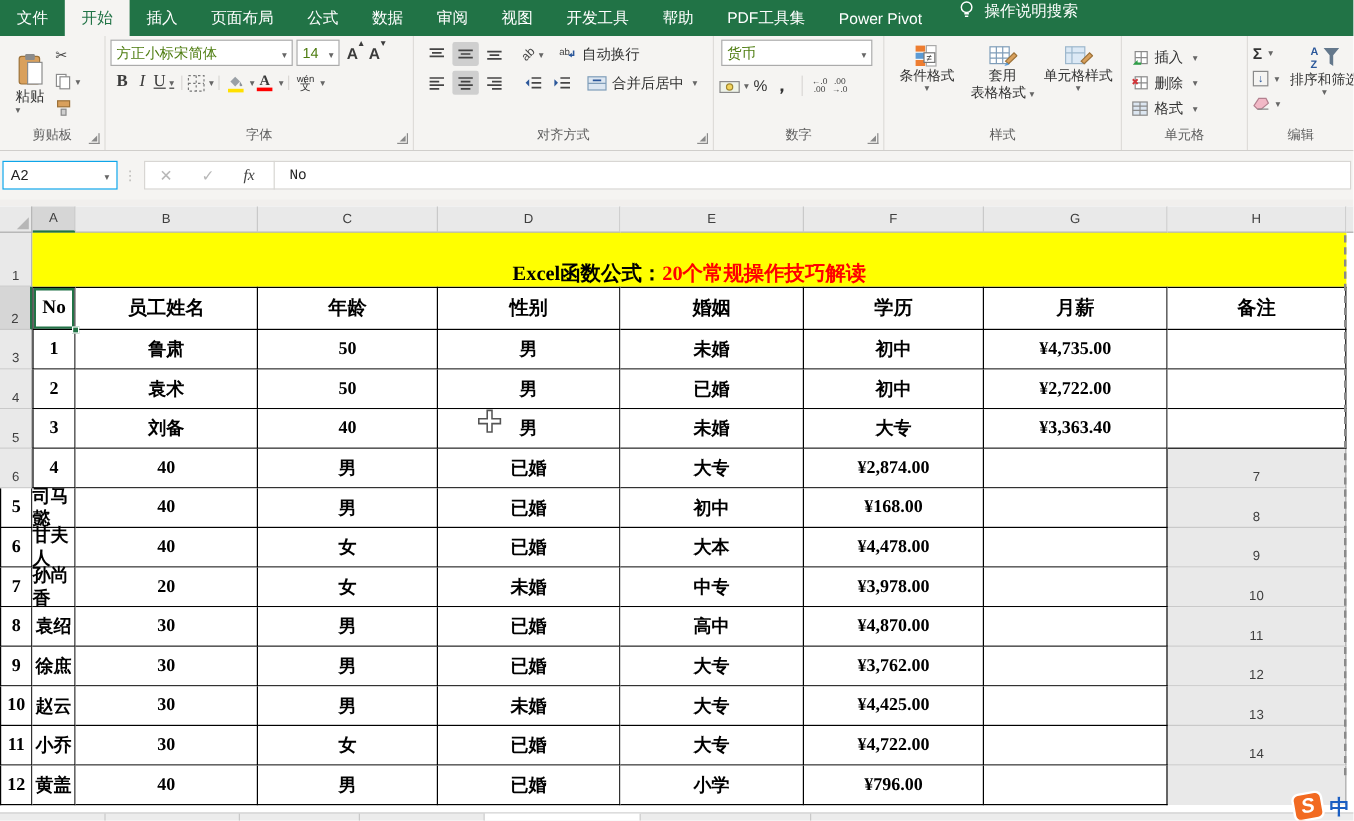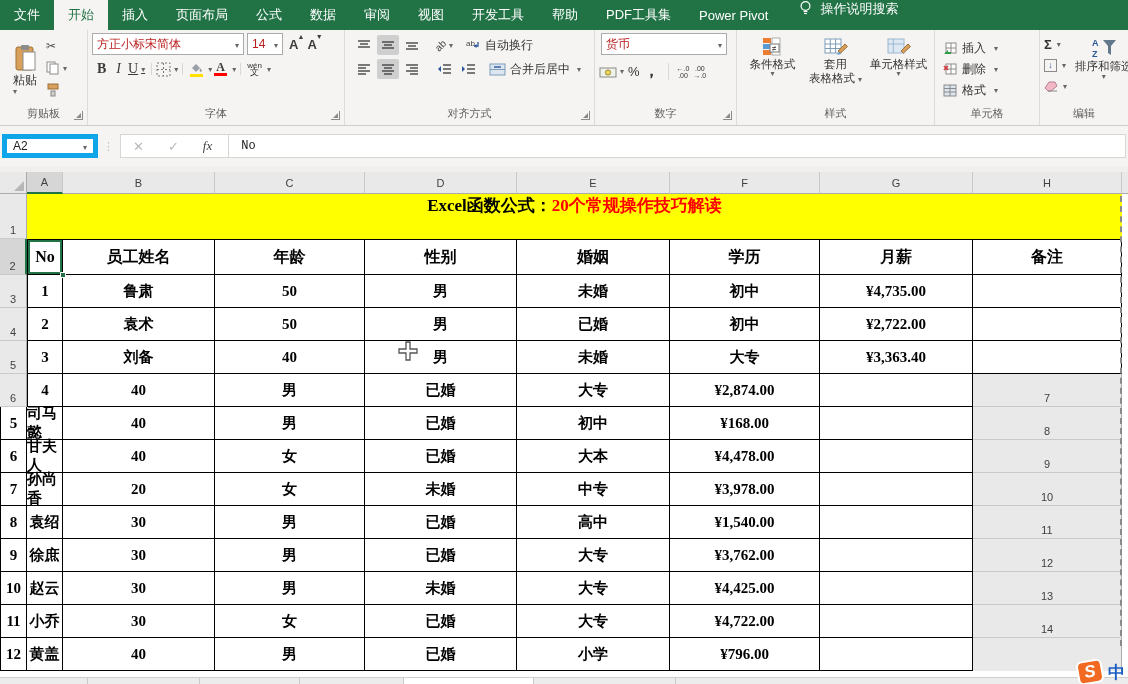--- a/index.html
+++ b/index.html
@@ -18,21 +18,21 @@
 .rgroup{position:relative;border-right:1px solid #dedcd9;display:flex;flex-direction:column;flex:none}
 .gbody{height:77px;padding:3px 4px 0 4px;display:flex}
 .glabel{height:19px;font-size:11px;color:#5e5e5e;text-align:center;line-height:15px;position:relative}
 .launcher{position:absolute;right:4px;bottom:5px;width:9px;height:9px;border-right:1px solid #8a8a8a;border-bottom:1px solid #8a8a8a}
 .launcher::before{content:"";position:absolute;right:1px;bottom:1px;border-style:solid;border-width:0 0 5px 5px;border-color:transparent transparent #8a8a8a transparent}
 .g-clipboard{width:88px}.g-font{width:257px}.g-align{width:250px}.g-number{width:142px}.g-styles{width:198px}.g-cells{width:105px}.g-edit{width:88px;border-right:none}
 .dd::after{content:"▾";font-size:8px;color:#666;margin-left:3px}
 .dds::after{content:"▾";font-size:8px;color:#666;display:block;line-height:6px}
 .ibtn{display:flex;align-items:center;justify-content:center;border-radius:2px;color:#3b3b3b}
 .ibtn.on{background:#cfcfcf}
-.combo{display:flex;align-items:center;justify-content:space-between;background:#fff;border:1px solid #ababab;height:22px;padding:0 4px;font-size:12px;color:#b91c1c;white-space:nowrap;overflow:hidden}
+.combo{display:flex;align-items:center;justify-content:space-between;background:#fff;border:1px solid #ababab;height:22px;padding:0 4px;font-size:12px;color:#4d7c0f;white-space:nowrap;overflow:hidden}
 .vsep{width:1px;background:#dad8d5;margin:2px 4px;align-self:stretch}
 
 
 .paste{width:42px;display:flex;flex-direction:column;align-items:center;justify-content:center;font-size:12px;color:#333}
 .clipcol{display:flex;flex-direction:column;justify-content:flex-start;gap:4px;padding-top:4px}
 .smallbtn{display:flex;align-items:center;font-size:12px;color:#444;height:18px}
 
 .fcol{flex-direction:column}
 .frow{display:flex;align-items:center;gap:3px}
 .frow2{display:flex;align-items:center;margin-top:6px}
@@ -62,40 +62,40 @@
 .ccol{flex-direction:column;justify-content:center;gap:3px;padding-left:8px}
 .crow{display:flex;align-items:center;gap:5px;font-size:12px;color:#333;height:18px}
 
 .erow{display:flex}
 .ecol{display:flex;flex-direction:column;gap:3px;padding-top:2px}
 .ebtn{display:flex;align-items:center;font-size:13px;color:#333;height:18px;gap:2px}
 .sortbtn{display:flex;flex-direction:column;align-items:center;font-size:11.5px;color:#333;margin-left:8px;padding-top:4px;white-space:nowrap}
 
 
 .fbar{height:40px;background:#f5f4f2;display:flex;align-items:center;padding:0 2px}
-.namebox{width:96px;height:24px;background:#fff;border:5px solid #0ea5e9;display:flex;align-items:center;justify-content:space-between;font-size:12px;color:#222;padding:0 6px}
+.namebox{width:96px;height:24px;background:#fff;border:1px solid #0ea5e9;display:flex;align-items:center;justify-content:space-between;font-size:12px;color:#222;padding:0 6px}
 .fdots{color:#b9b7b4;font-size:11px;margin:0 5px;letter-spacing:1px}
 .fbtnbar{height:24px;background:#fff;border:1px solid #d8d6d3;display:flex;align-items:center;flex:1}
 .fx-x{color:#b8b8b8;font-size:13px;padding:0 12px}
 .fx-ck{color:#b8b8b8;font-size:13px;padding:0 12px}
 .fx-fx{font-family:"Liberation Serif",serif;font-style:italic;font-size:13px;color:#444;padding:0 12px}
 .fsep{width:1px;height:24px;background:#d8d6d3;margin:0 4px}
 .ftext{font-family:"Liberation Mono",monospace;font-size:12px;color:#222;padding-left:8px}
 .fgap{height:6px;background:#f1efed}
 
 
 .sheet{position:relative;height:512px;background:#fff}
 .grid{display:grid;width:1122px}
 .corner{background:#e9e9e9;border-right:1px solid #ababab;border-bottom:1px solid #ababab;position:relative}
 .corner::after{content:"";position:absolute;right:2px;bottom:2px;border-style:solid;border-width:0 0 10px 10px;border-color:transparent transparent #b7b7b7 transparent}
 .colhdr{background:#e9e9e9;border-right:1px solid #c9c9c9;border-bottom:1px solid #ababab;display:flex;align-items:center;justify-content:center;font-size:11px;color:#3f3f3f}
 .colhdr.sel{background:#d6d6d6;border-bottom:2px solid #217346}
 .rowhdr{background:#e9e9e9;border-right:1px solid #ababab;border-bottom:1px solid #c9c9c9;display:flex;align-items:flex-end;justify-content:center;font-size:11px;color:#3f3f3f;padding-bottom:2px}
 .rowhdr.sel{background:#d6d6d6;border-right:2px solid #217346}
-.titlecell{background:#ffff00;display:flex;align-items:flex-start;justify-content:center;font-family:"Liberation Serif","DejaVu Serif",serif;font-weight:bold;font-size:17px}
+.titlecell{background:#ffff00;display:flex;align-items:flex-end;justify-content:center;font-family:"Liberation Serif","DejaVu Serif",serif;font-weight:bold;font-size:17px}
 .t-black{color:#000}.t-red{color:#ff0000}
 .cell{background:#fff;border-right:1px solid #000;border-bottom:1px solid #000;display:flex;align-items:center;justify-content:center;font-family:"Liberation Serif","DejaVu Serif",serif;font-weight:bold;color:#000;position:relative}
 .cell.c0{border-left:1px solid #000}
 .hcell{border-top:1px solid #000;font-size:16px}
 .dcell{font-size:15px}
 .cell.selcell{box-shadow:inset 0 0 0 2px #217346}
 .fillhandle{position:absolute;right:-4px;bottom:-4px;width:6px;height:6px;background:#217346;border:1px solid #fff;z-index:3}
 .sliver{border-bottom:none}
 .hsliver{position:absolute;left:1122px;top:0;width:6px;height:22px;background:#e9e9e9;border-bottom:1px solid #ababab}
 .pagebreak{position:absolute;left:1120px;top:24px;height:450px;border-left:2px dashed #8a8a8a}
@@ -610,21 +610,21 @@
         <div class="cell dcell">中专</div>
         <div class="cell dcell">¥3,978.00</div>
         <div class="cell dcell"></div>
         <div class="rowhdr">10</div>
         <div class="cell dcell c0">8</div>
         <div class="cell dcell">袁绍</div>
         <div class="cell dcell">30</div>
         <div class="cell dcell">男</div>
         <div class="cell dcell">已婚</div>
         <div class="cell dcell">高中</div>
-        <div class="cell dcell">¥1,540.00</div>
+        <div class="cell dcell">¥4,870.00</div>
         <div class="cell dcell"></div>
         <div class="rowhdr">11</div>
         <div class="cell dcell c0">9</div>
         <div class="cell dcell">徐庶</div>
         <div class="cell dcell">30</div>
         <div class="cell dcell">男</div>
         <div class="cell dcell">已婚</div>
         <div class="cell dcell">大专</div>
         <div class="cell dcell">¥3,762.00</div>
         <div class="cell dcell"></div>

